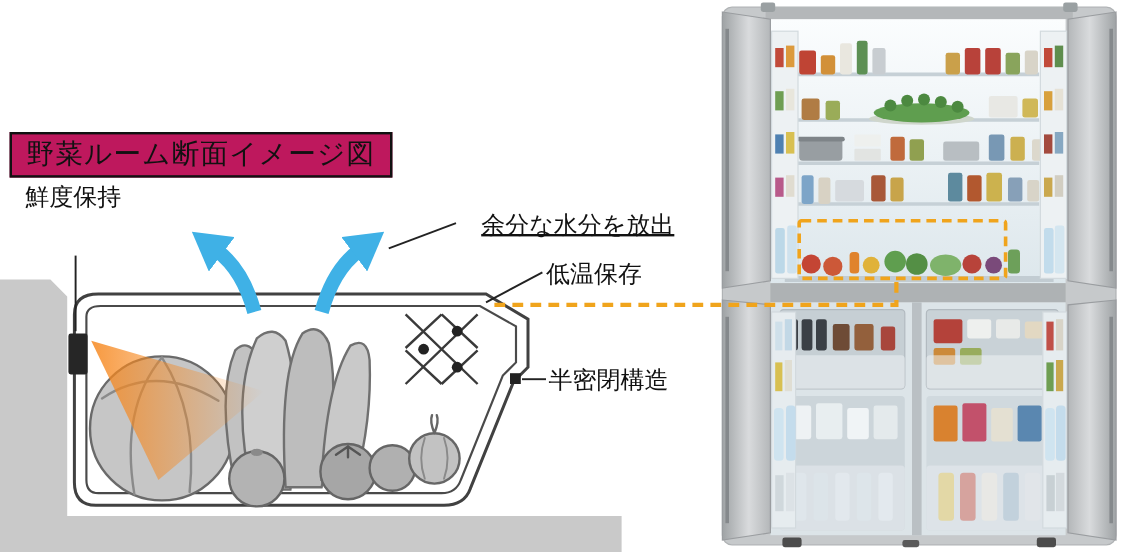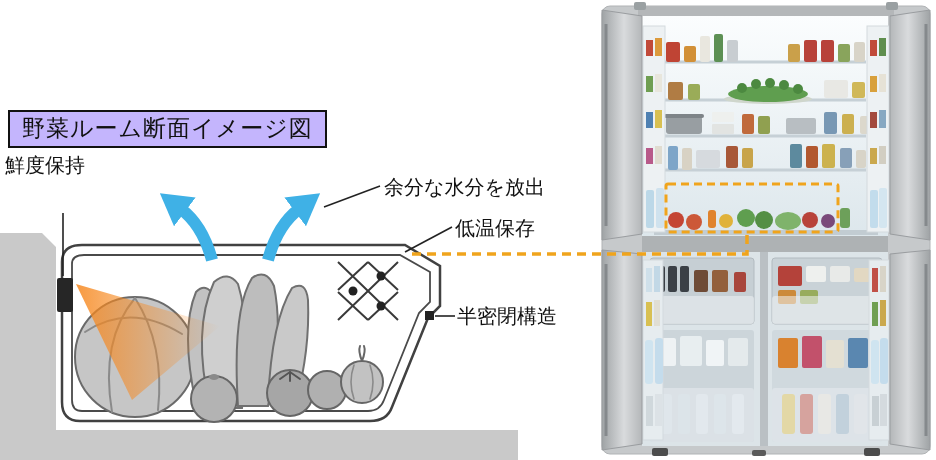--- a/index.html
+++ b/index.html
@@ -1,27 +1,27 @@
 <!DOCTYPE html>
 <html><head>
 <meta charset="utf-8">
 <style>
   * { margin:0; padding:0; box-sizing:border-box; }
   body { font-family:"Liberation Sans","DejaVu Sans",sans-serif; background:#fff; }
   .scene { position:relative; width:936px; height:460px; background:#fff; overflow:hidden; }
   .art { position:absolute; left:0; top:0; }
   .title-box {
     position:absolute; left:8px; top:110px; z-index:3;
-    border:2px solid #111; background:#c4b5fd; color:#111;
+    border:2px solid #111; background:#be185d; color:#111;
     font-size:23px; line-height:1.2; padding:3px 12px; letter-spacing:1px;
     white-space:nowrap;
   }
   .lbl { position:absolute; color:#111; font-size:20px; z-index:3; white-space:nowrap; }
-  .lbl.led      { left:5px;  top:153px; line-height:1.25; }
-  .lbl.moisture { left:384px; top:174px; }
+  .lbl.led      { left:21px;  top:153px; line-height:1.25; }
+  .lbl.moisture { left:401px; top:174px;text-decoration:underline; }
   .lbl.lowtemp  { left:455px; top:215px; }
   .lbl.sealed   { left:457px; top:303px; }
 </style>
 </head>
 <body>
 
 <div class="scene">
 
   <svg class="art" width="936" height="460" viewBox="0 0 936 460">
     <defs>

